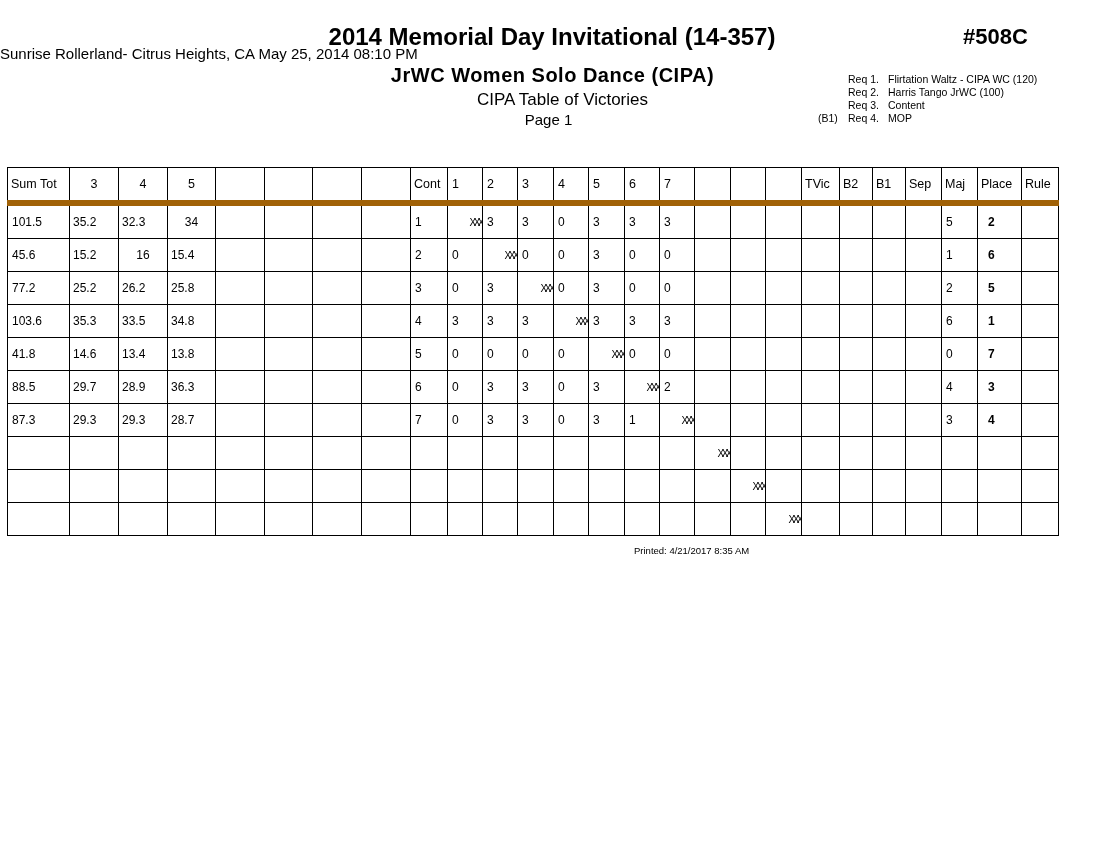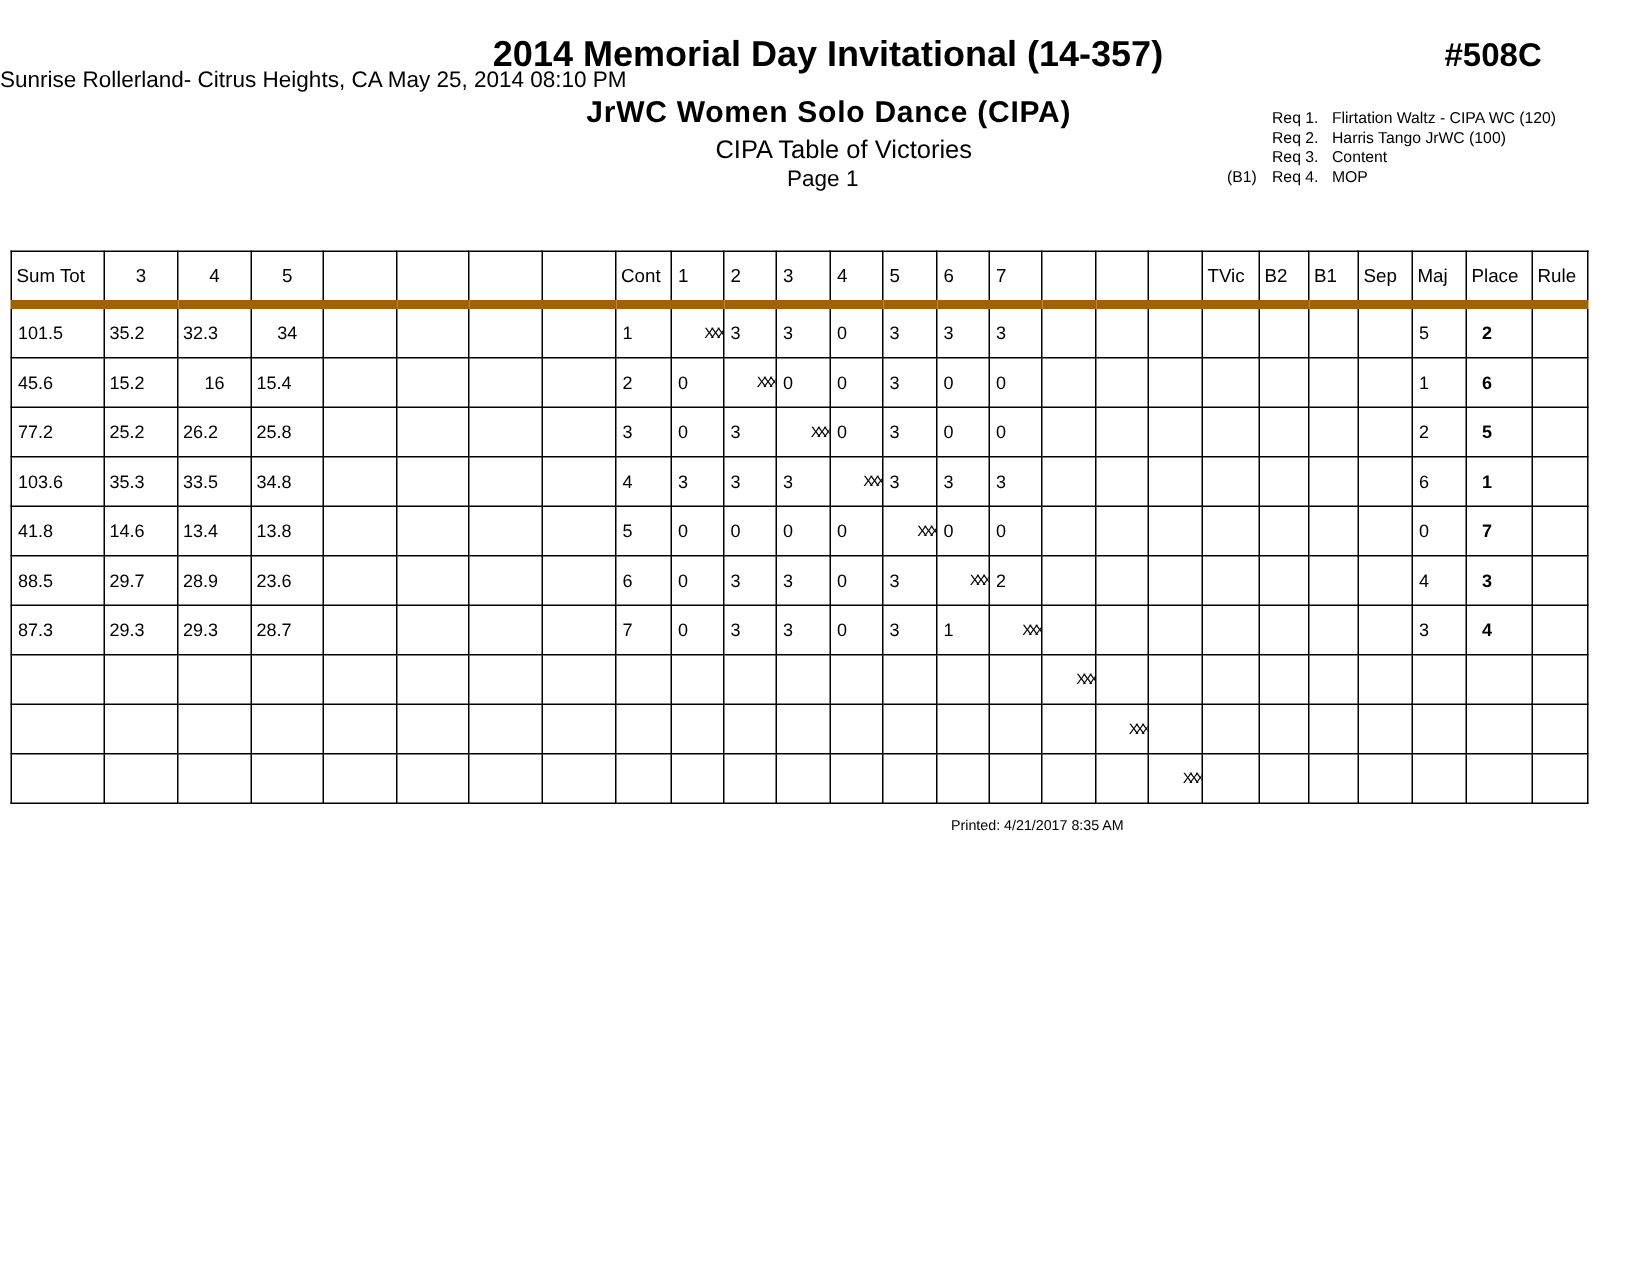--- a/index.html
+++ b/index.html
@@ -253,21 +253,21 @@
         <td class=""></td>
         <td class=""></td>
         <td class="sp">0</td>
         <td class="b">7</td>
         <td class=""></td>
       </tr>
       <tr>
         <td class="sp">88.5</td>
         <td class="">29.7</td>
         <td class="">28.9</td>
-        <td class="">23.6</td>
+        <td class="">36.3</td>
         <td class=""></td>
         <td class=""></td>
         <td class=""></td>
         <td class=""></td>
         <td class="sp">6</td>
         <td class="sp">0</td>
         <td class="sp">3</td>
         <td class="sp">3</td>
         <td class="sp">0</td>
         <td class="sp">3</td>

